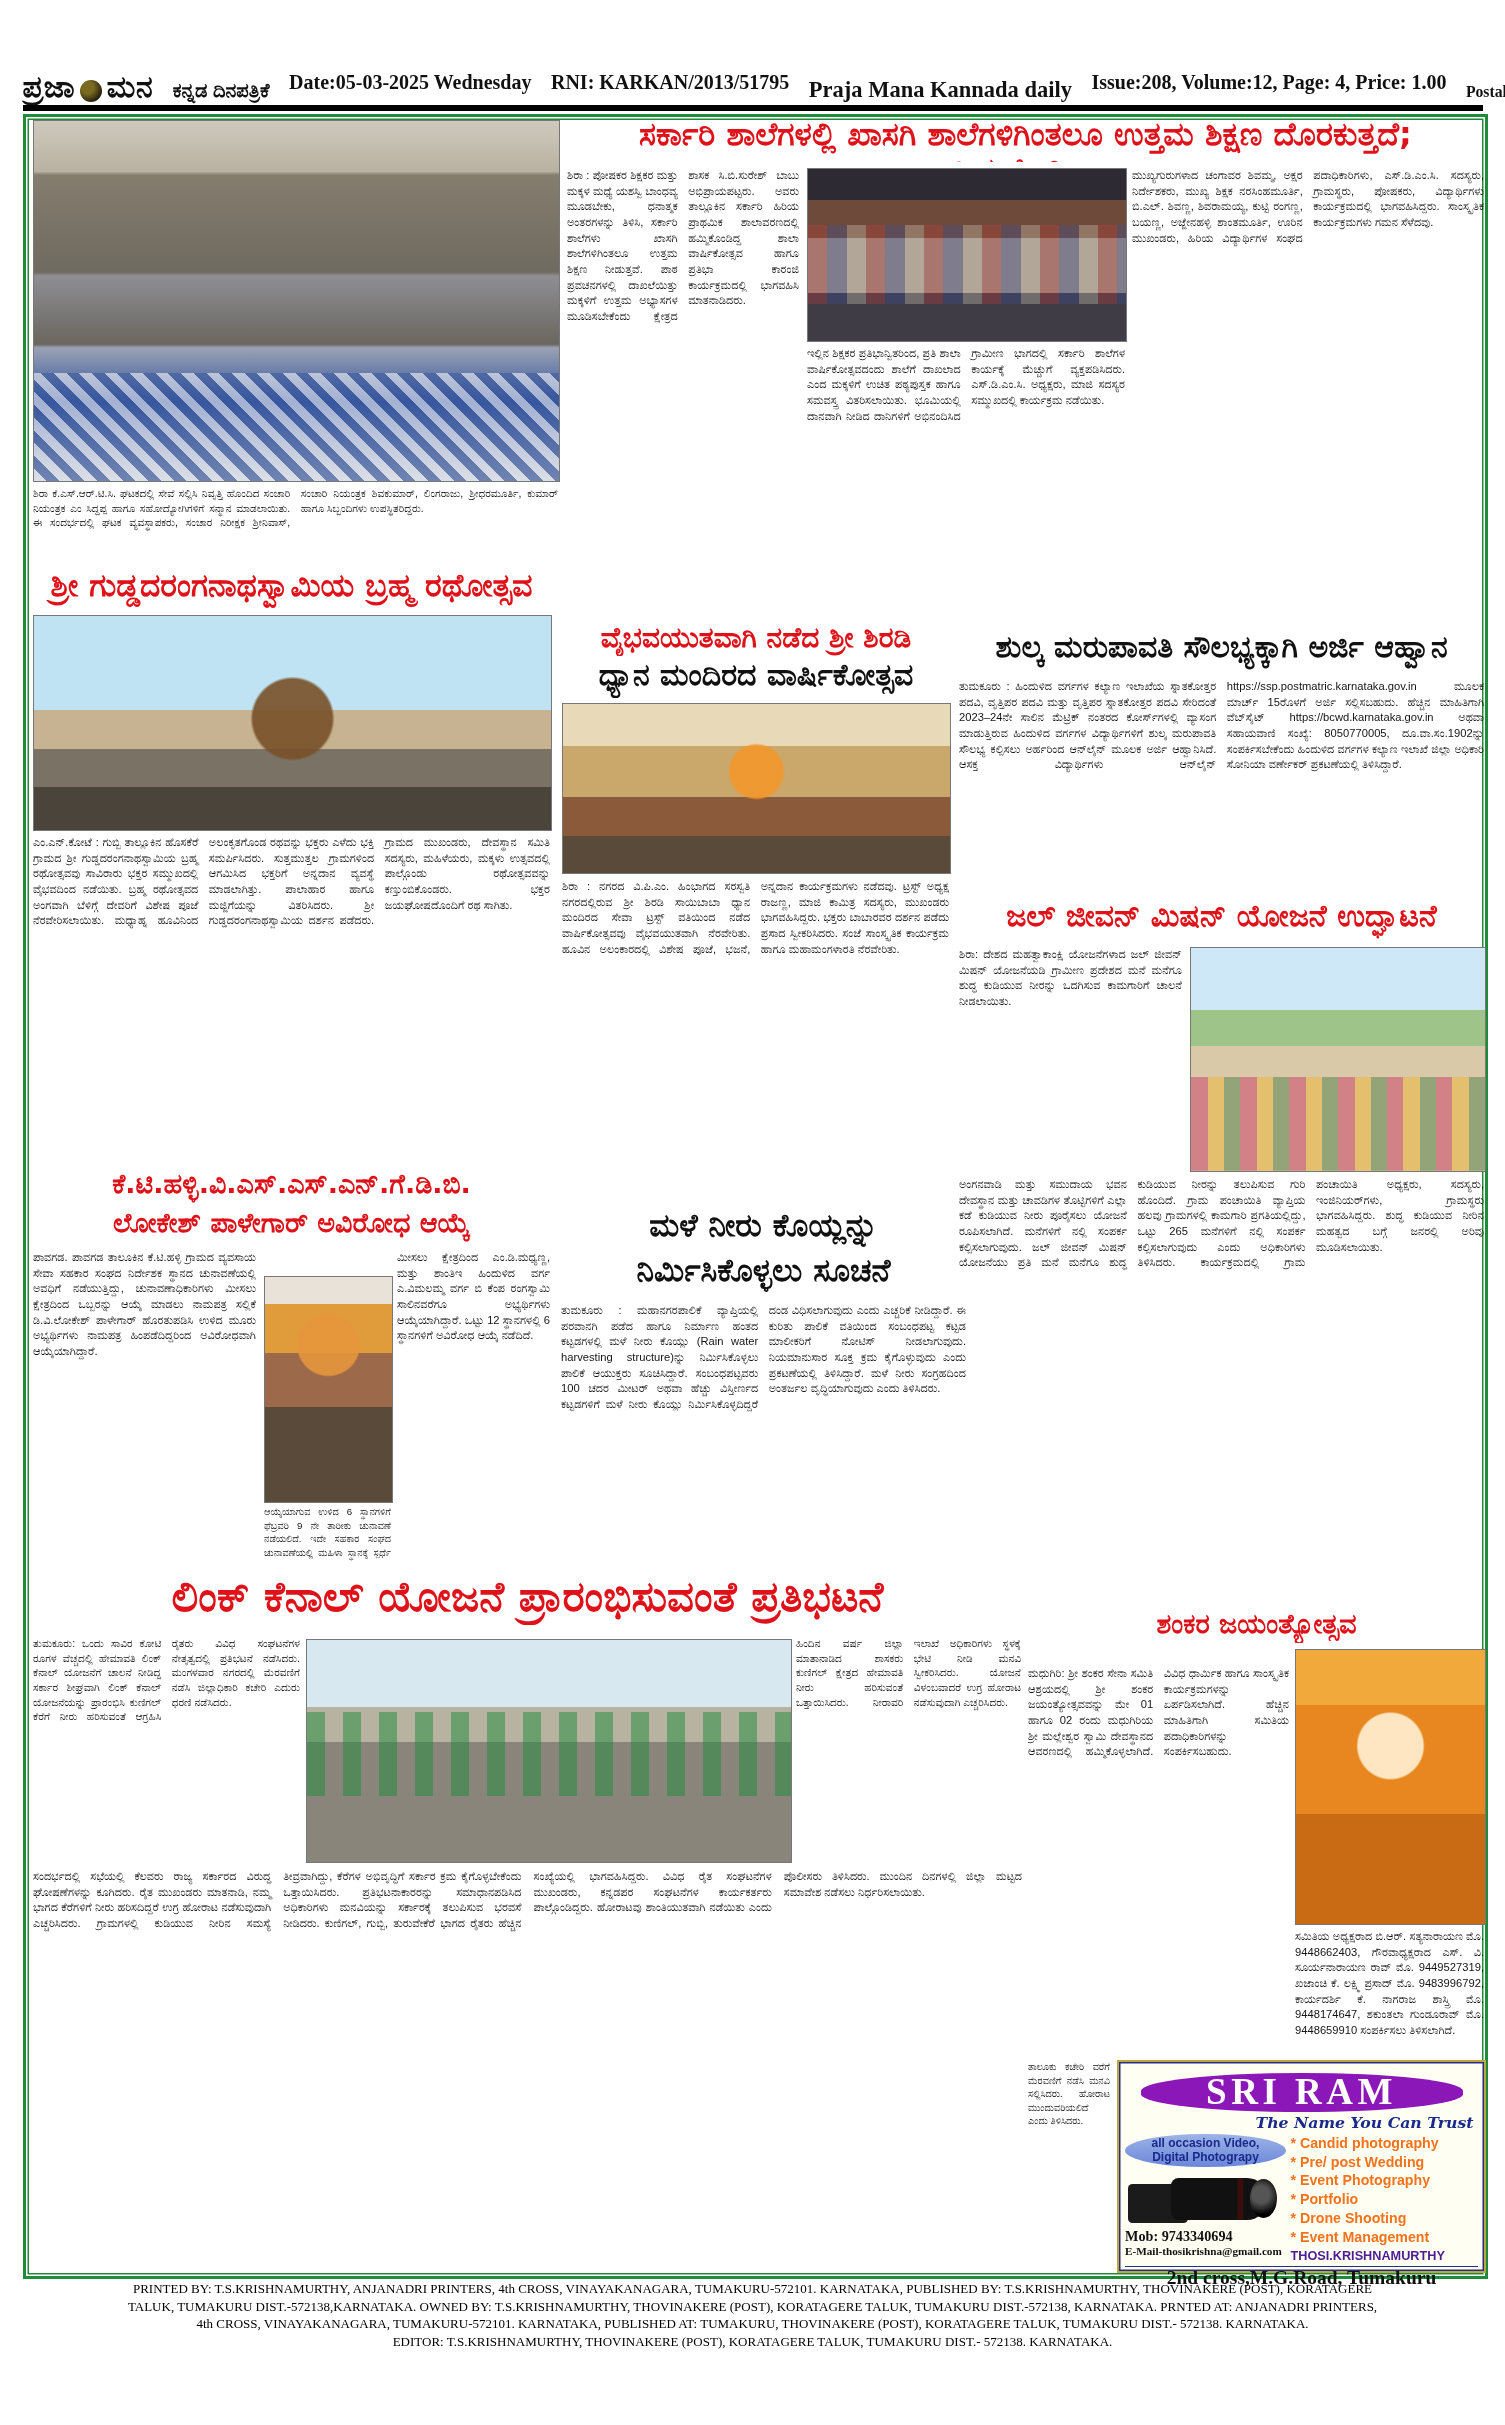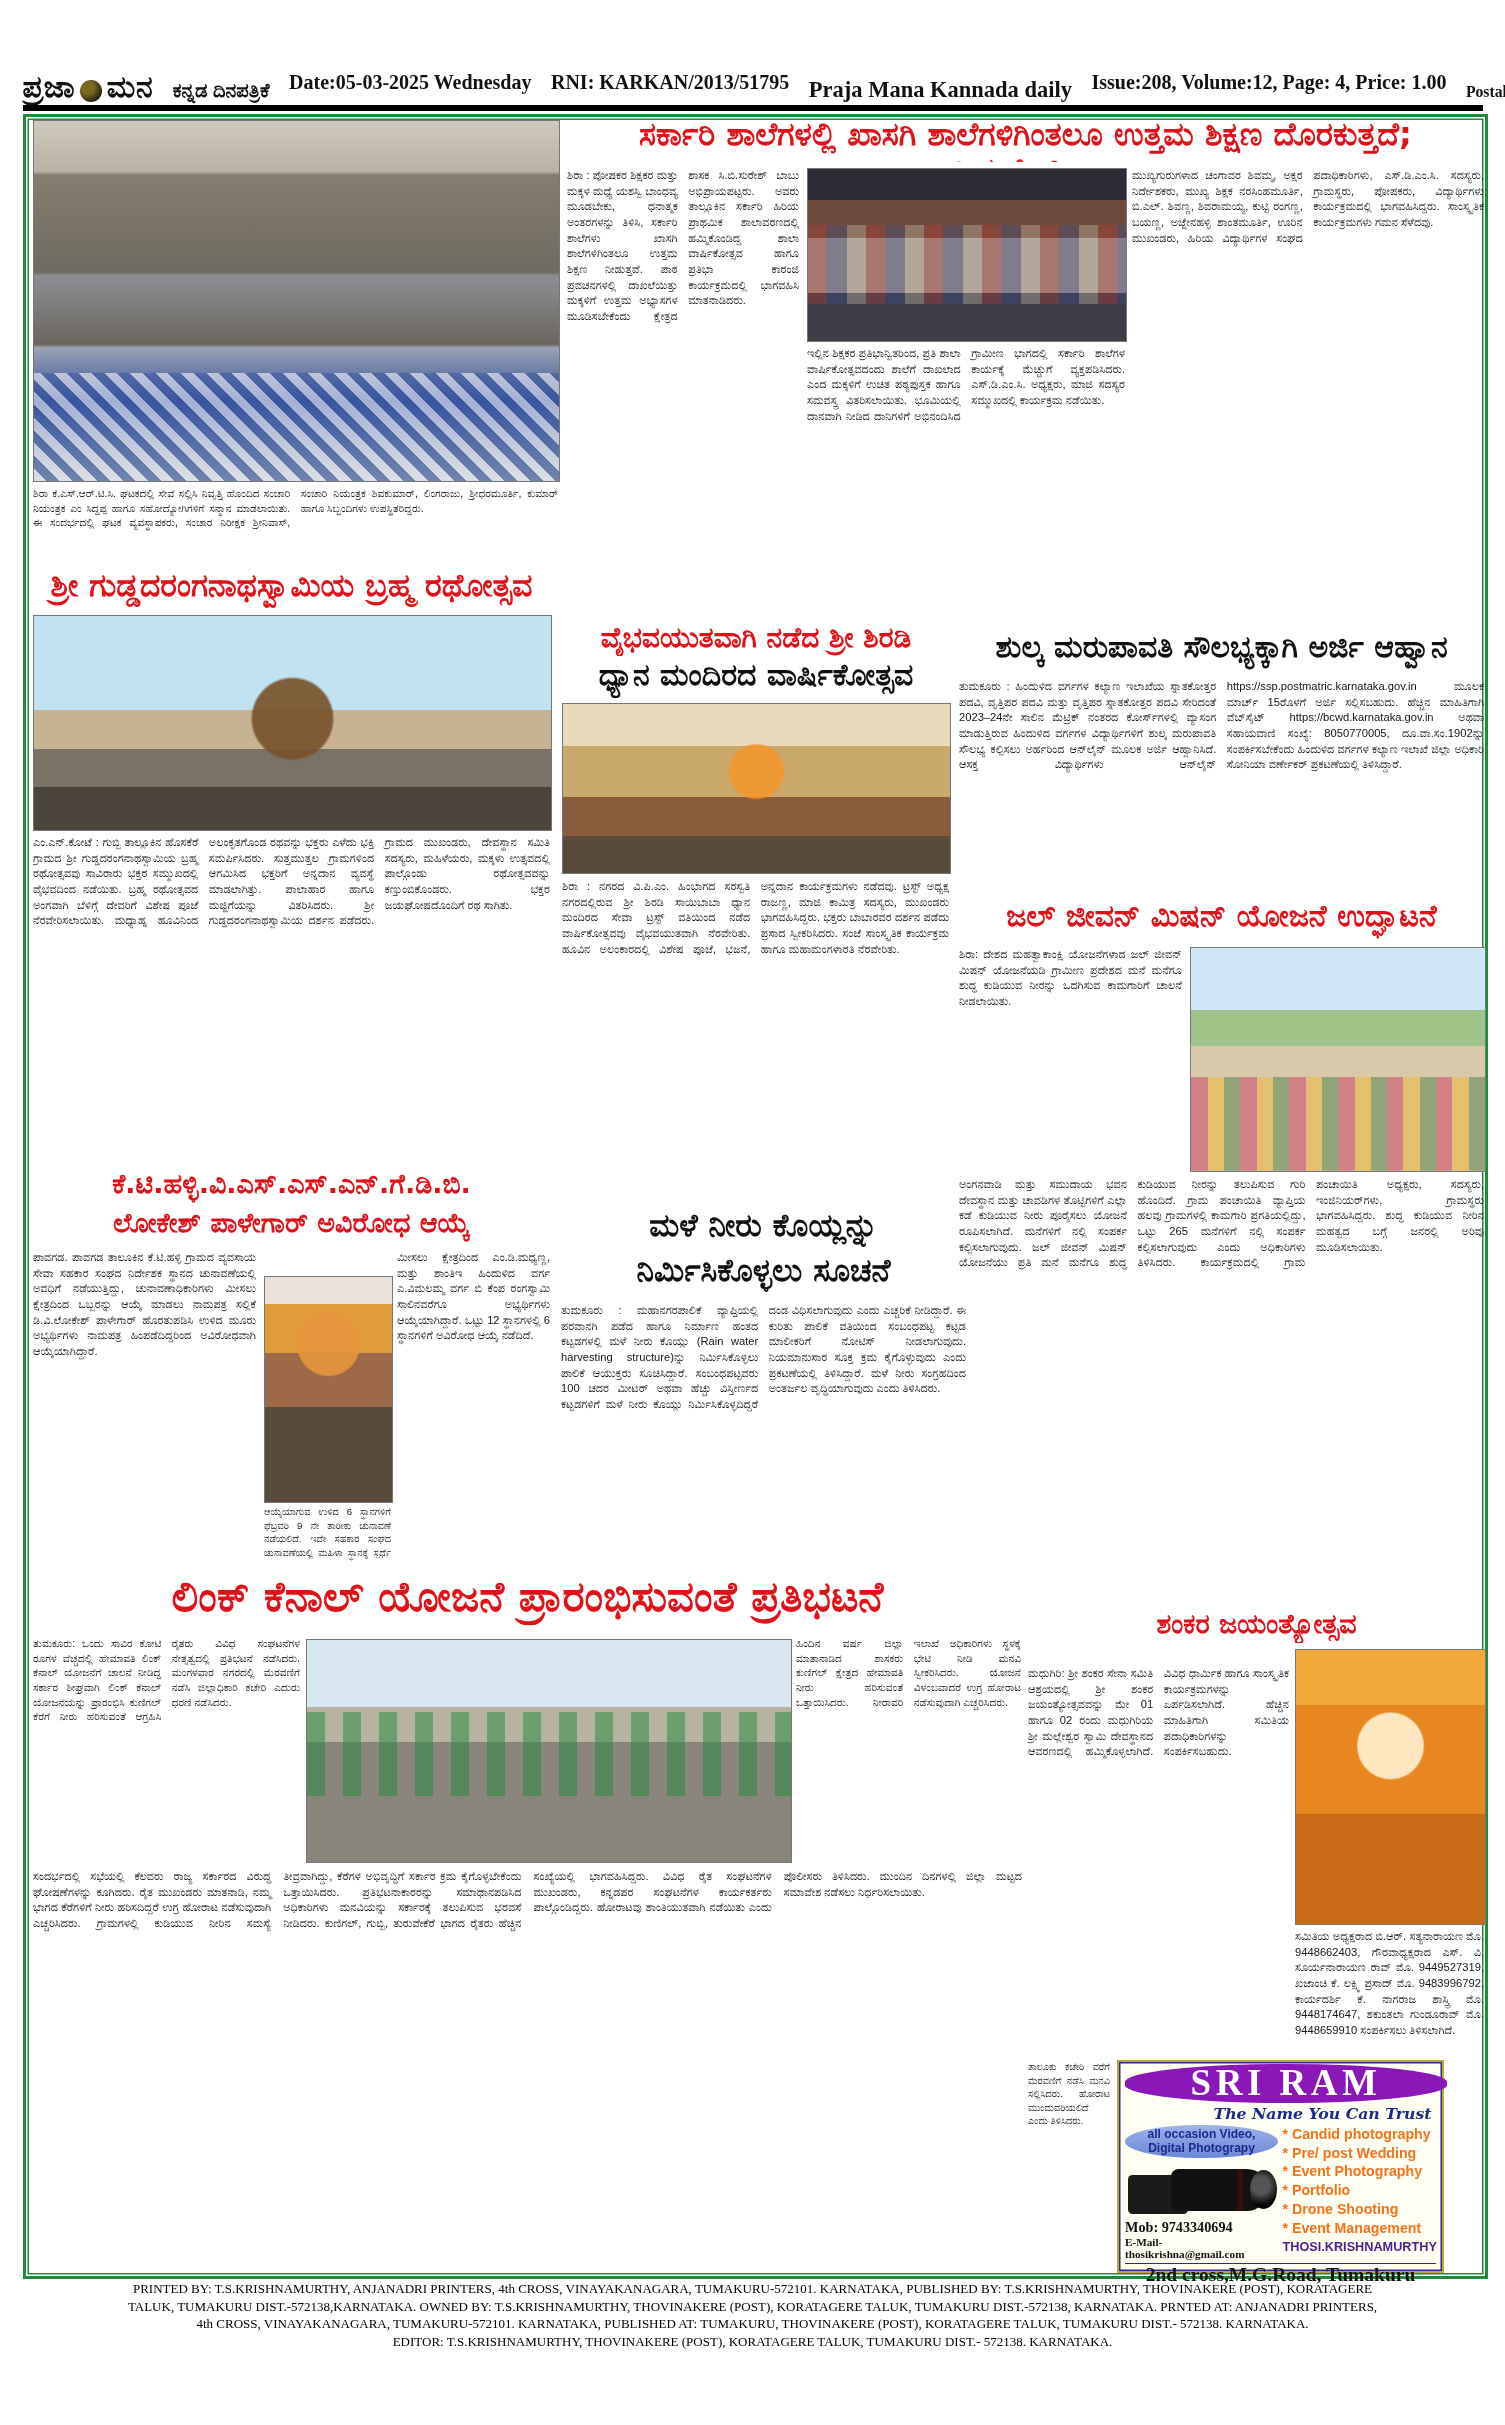--- a/index.html
+++ b/index.html
@@ -53,22 +53,22 @@
       radial-gradient(circle at 50% 30%, rgba(230,150,60,.9) 0 18%, transparent 19%),
       linear-gradient(180deg,#e8e2d8 0 12%,#e09b3a 12% 34%,#9c6a4a 34% 58%,#5a4a3a 58% 100%);}
   .ph-protest{background-image:
       repeating-linear-gradient(90deg, rgba(30,140,60,.5) 0 18px, transparent 18px 36px),
       linear-gradient(180deg,#d8e8f0 0 30%,#b8b2a0 30% 46%,#8a857a 46% 100%);
       background-size:100% 38%,100% 100%;background-position:center 52%,top;background-repeat:no-repeat;}
   .ph-shankara{background-image:
       radial-gradient(circle at 50% 35%, rgba(255,240,210,.9) 0 16%, transparent 17%),
       linear-gradient(180deg,#f2a93b 0 20%,#e8871f 20% 60%,#c96a15 60% 100%);}
   
-  .ad{position:absolute;left:1117px;top:2060px;width:327px;height:213px;background:#fffef2;
-      border:2.2px solid #b8a93a;box-shadow:inset 0 0 0 1.5px #2b2b8a;padding:2px 6px;box-sizing:border-box;}
+  .ad{position:absolute;left:1117px;top:2060px;width:369px;height:213px;background:#fffef2;
+      border:2.2px solid #b8a93a;box-shadow:inset 0 0 0 1.5px #2b2b8a;padding:11px 6px;box-sizing:border-box;}
   .ad-title{background:#8b17b8;color:#fff;border-radius:50%/46%;text-align:center;
             font-family:"Liberation Serif",serif;font-weight:bold;font-size:37px;letter-spacing:4.5px;
             width:322px;margin:0 auto;line-height:1.05;}
   .ad-tagline{color:#1a2a8c;font-style:italic;font-weight:bold;font-size:15.7px;text-align:right;
               font-family:"DejaVu Serif",serif;margin:1.5px 4.5px 1.5px 0;}
   .ad-cols{display:flex;gap:4.5px;}
   .ad-left{width:161px;}
   .ad-badge{background:linear-gradient(180deg,#9db4e8,#6a86d8);border-radius:50%/50%;
             color:#1a2a8c;font-weight:bold;font-size:12px;text-align:center;padding:3px 1.5px;line-height:1.15;}
   .ad-cam{position:relative;width:150px;height:55px;margin:4.5px 0 1.5px 3px;}

